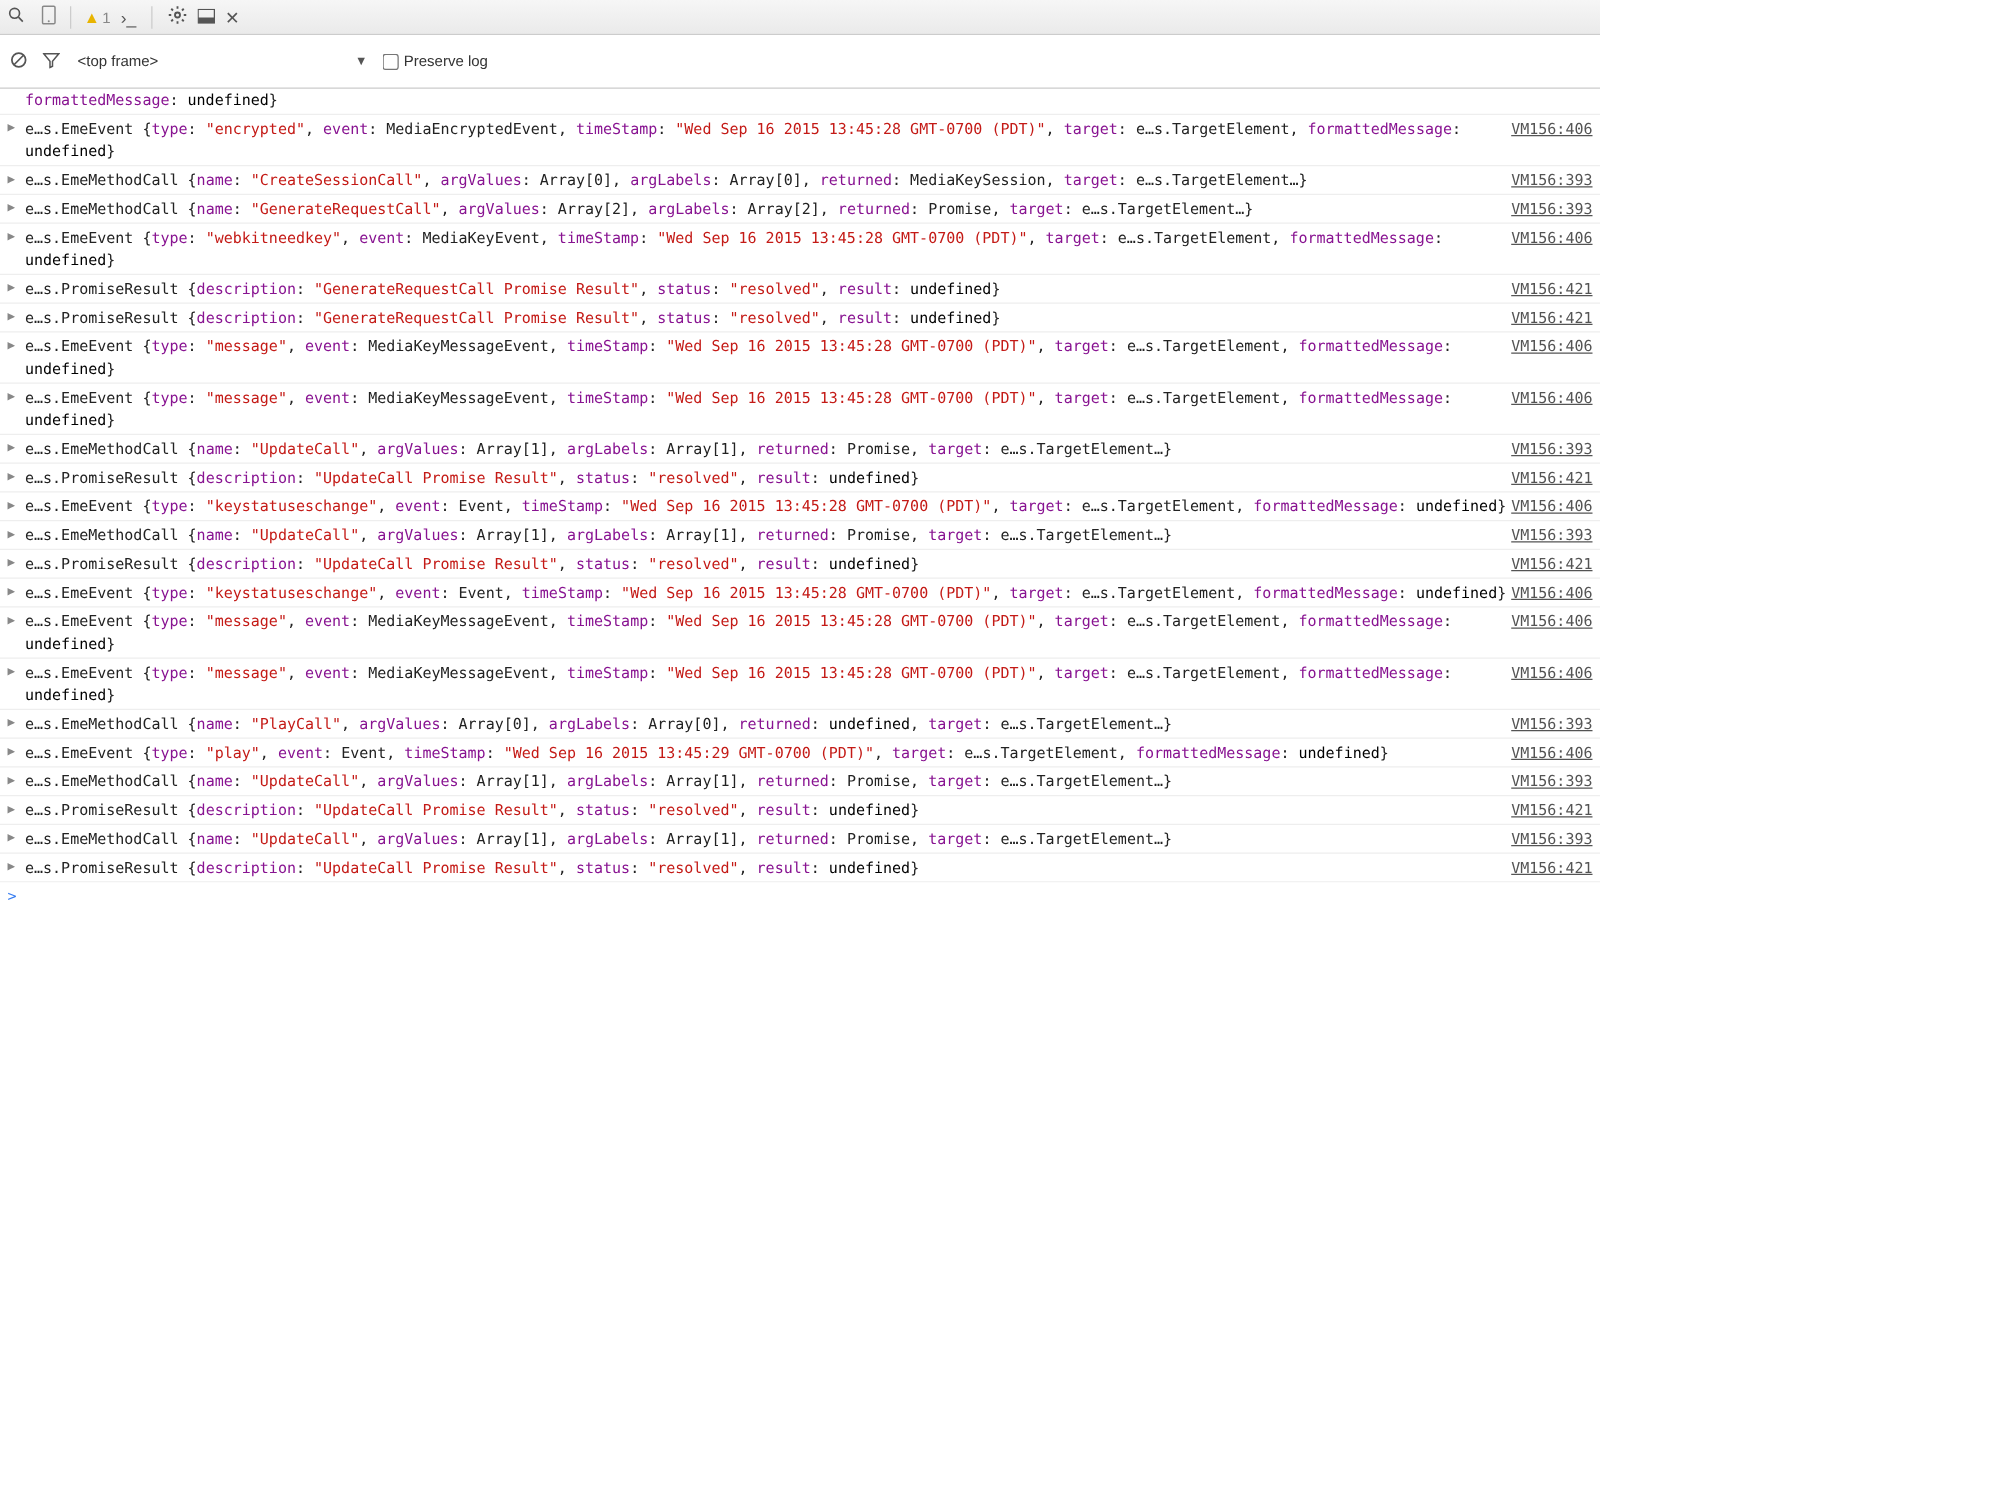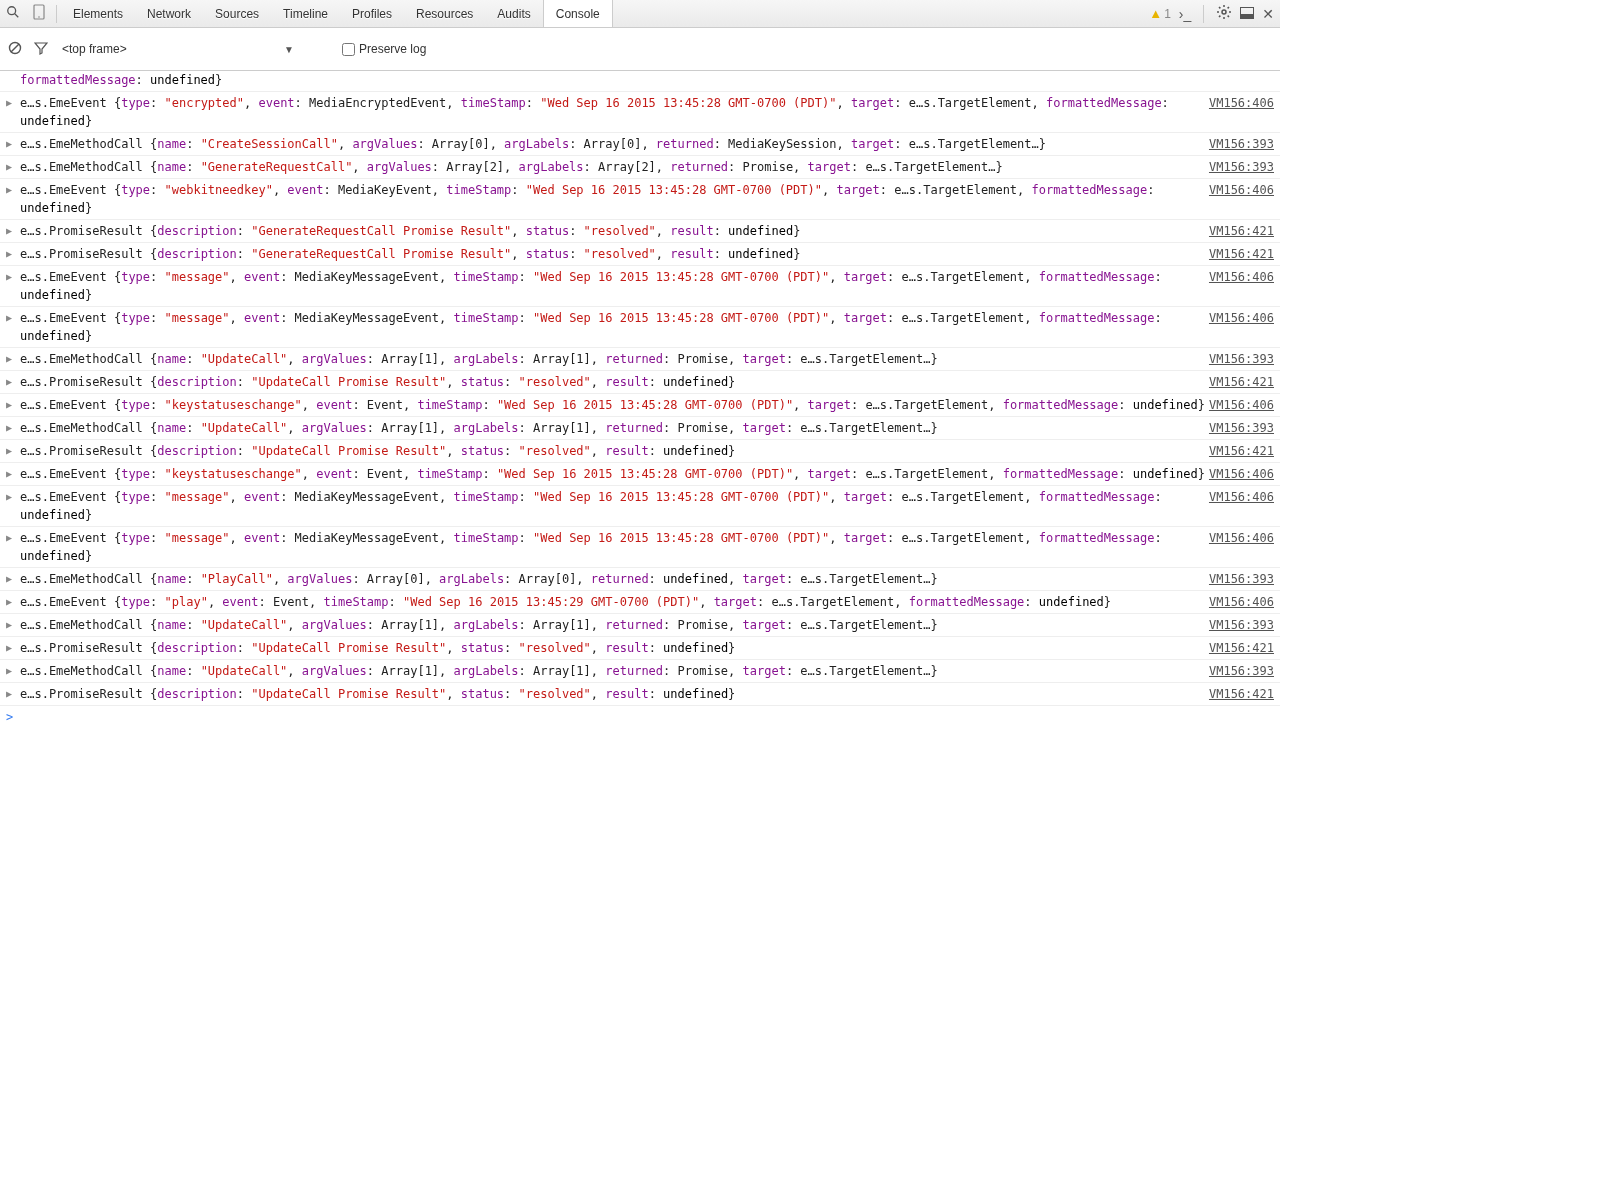--- a/index.html
+++ b/index.html
@@ -11,21 +11,21 @@
 .tab { padding:0 12px; display:flex; align-items:center; cursor:pointer; color:#333; text-shadow:0 1px 0 #fff; }
 .tab.active { background:#fff; border-left:1px solid #ccc; border-right:1px solid #ccc; }
 .rt { display:flex; align-items:center; padding:0 6px; gap:8px; }
 .warn { display:flex; align-items:center; color:#888; gap:2px; }
 .warn-tri { color:#e8b400; font-size:13px; }
 .rt-icon { color:#555; cursor:pointer; font-size:14px; }
 .subbar { display:flex; align-items:center; height:43px; border-bottom:1px solid #ccc; padding:0 6px; gap:8px; }
 .sb-icon { color:#555; cursor:pointer; font-size:14px; width:18px; text-align:center; }
 .frame-sel { display:flex; align-items:center; gap:4px; cursor:pointer; padding:0 4px; min-width:240px; }
 .frame-sel span:last-child { margin-left:auto; color:#555; font-size:10px; }
-.chk { display:flex; align-items:flex-end; gap:4px;margin-left:36px; }
+.chk { display:flex; align-items:flex-end; gap:4px; }
 .chk input { cursor:pointer; }
 .console { font-family:Menlo,Consolas,monospace; font-size:12px; line-height:18px; overflow:auto; }
 .row { border-bottom:1px solid #eee; padding:2px 6px 2px 20px; position:relative; }
 .tall { padding-top:2px; }
 .tri { position:absolute; left:6px; color:#888; font-size:10px; cursor:pointer; }
 .src { float:right; color:#545454; text-decoration:underline; cursor:pointer; }
 .txt { white-space:pre-wrap; word-break:break-word; }
 .obj { color:#222; }
 .k { color:#881391; }
 .cl { color:#222; }
@@ -44,30 +44,20 @@
         <line x1="10" y1="10" x2="14" y2="14" stroke="#555" stroke-width="1.5"></line>
       </svg>
   </div>
   <div class="tb-icon">
     <svg width="12" height="16" viewBox="0 0 12 16">
         <rect x="1" y="1" width="10" height="14" rx="1" fill="none" stroke="#888" stroke-width="1.2"></rect>
         <circle cx="6" cy="13" r="0.8" fill="#888"></circle>
       </svg>
   </div>
   <div class="sep"></div>
-  <div class="tabs" id="tabs">
-      <div class="tab">Elements</div>
-      <div class="tab">Network</div>
-      <div class="tab">Sources</div>
-      <div class="tab">Timeline</div>
-      <div class="tab">Profiles</div>
-      <div class="tab">Resources</div>
-      <div class="tab">Audits</div>
-      <div class="tab active">Console</div>
-    </div>
   <div class="rt">
     <div class="warn">
       <span class="warn-tri">▲</span>
       <span>1</span>
     </div>
     <span class="rt-icon">›_</span>
     <div class="sep"></div>
     <span class="rt-icon">
       <svg width="16" height="16" viewBox="0 0 16 16">
           <circle cx="8" cy="8" r="2" fill="none" stroke="#555" stroke-width="1.5"></circle>

